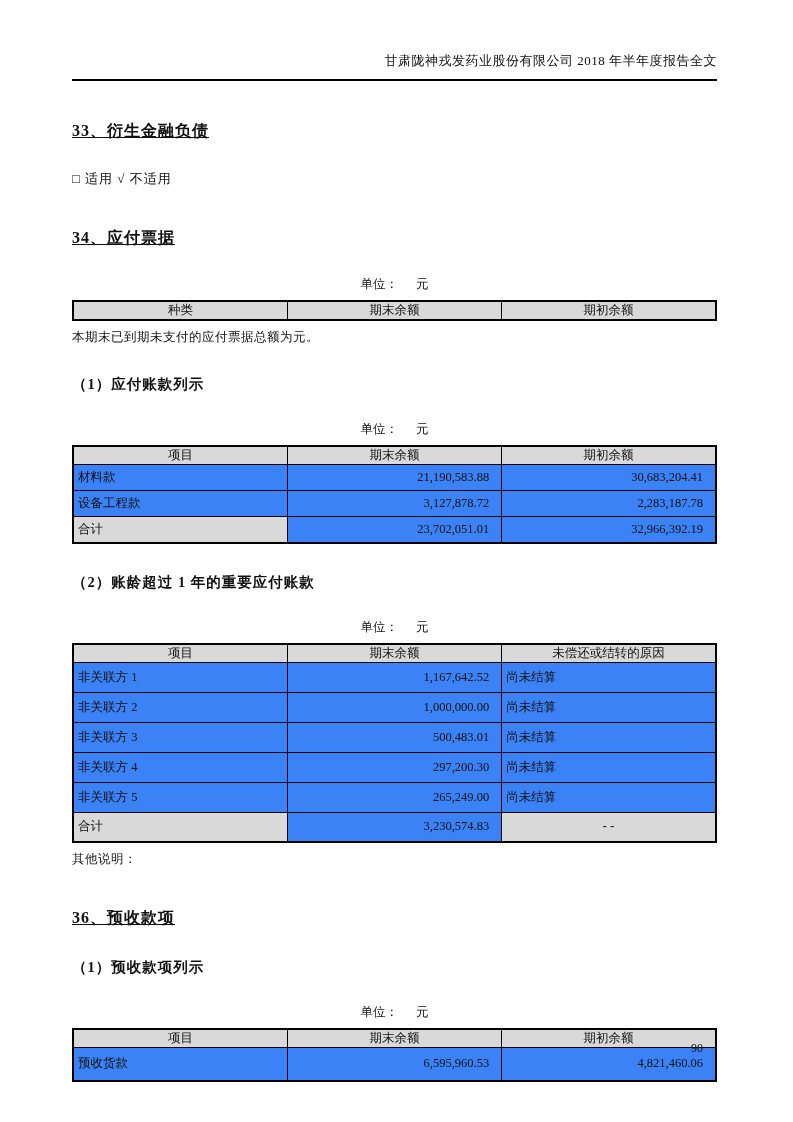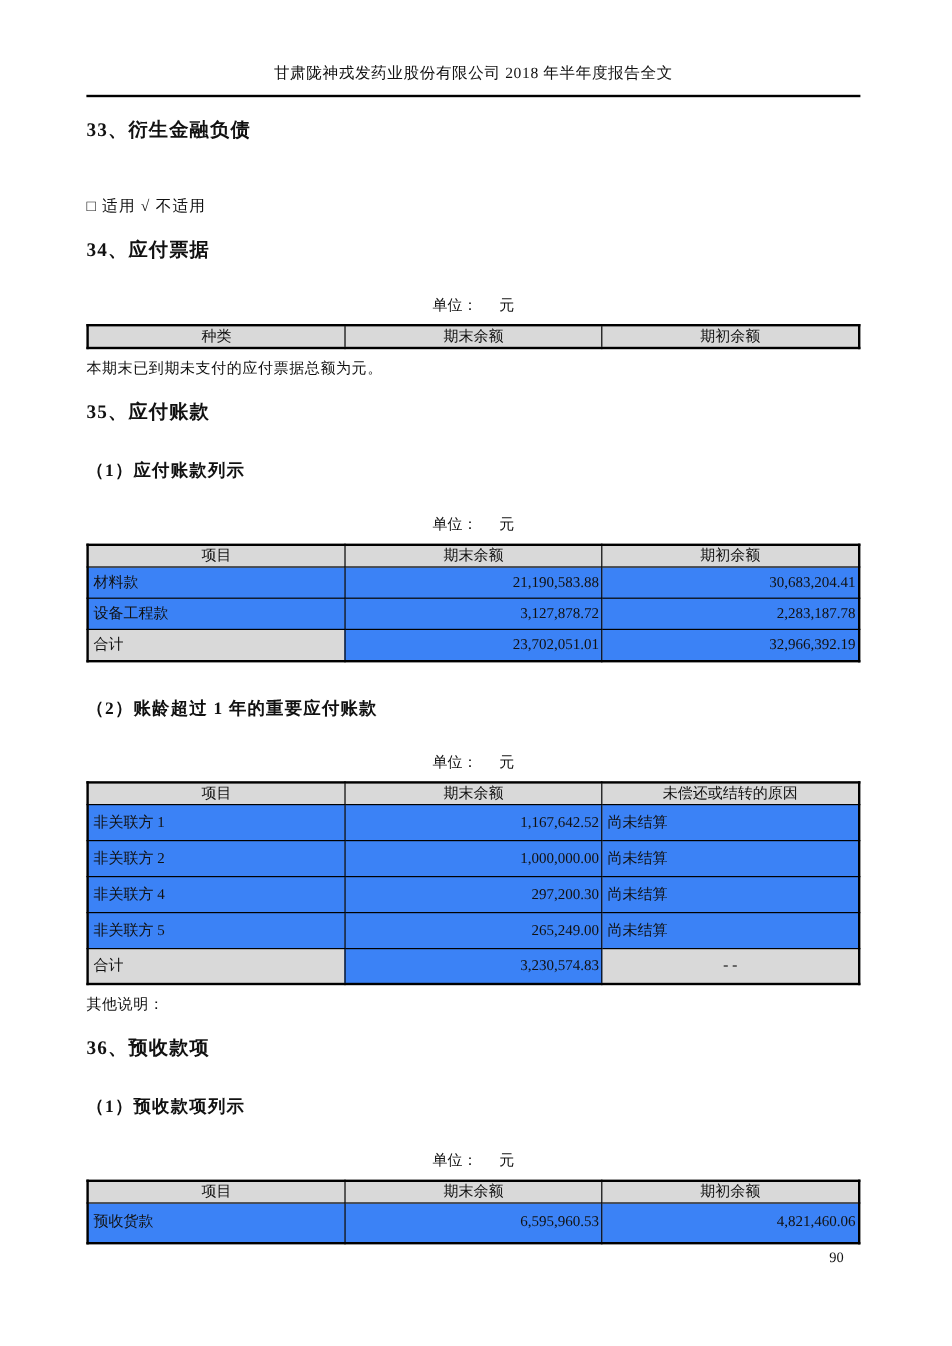--- a/index.html
+++ b/index.html
@@ -9,40 +9,41 @@
     position: relative;
     font-family: "Liberation Serif", "DejaVu Serif", serif;
     color: #111;
     overflow: hidden;
   }
   .content { margin: 0 76px 0 72px; }
 
   .doc-header {
     padding-top: 52px;
     padding-bottom: 9px;
-    text-align: center;
+    text-align: right;
     font-size: 13px;
     border-bottom: 2px solid #000;
     letter-spacing: 0.5px;
   }
 
   .h1 {
     font-size: 16px;
     font-weight: bold;
-    margin-top: 17px;
+    margin-top: 40px;
     letter-spacing: 1px;
+    text-decoration: underline;
   }
   .h2 {
     font-size: 14.5px;
     font-weight: bold;
     margin-top: 29px;
     letter-spacing: 1px;
   }
   .applicability {
-    margin-top: 44px;
+    margin-top: 28px;
     font-size: 13px;
     letter-spacing: 1px;
   }
   .unit-line {
     text-align: center;
     font-size: 12.5px;
     margin-top: 27px;
     margin-bottom: 7px;
   }
   .unit-line .unit-value { display: inline-block; margin-left: 18px; }
@@ -58,21 +59,21 @@
   th {
     background: #d9d9d9;
     font-weight: normal;
     height: 14px;
     text-align: center;
   }
   td { height: 26px; background: #3b82f6; }
   .t2 td { height: 30px; }
   .t3 td { height: 33px; }
   td.lbl { text-align: left; padding-left: 4px; }
-  td.num { text-align: right; padding-right: 2px; }
+  td.num { text-align: right; padding-right: 12px; }
   td.rsn { text-align: left; padding-left: 4px; }
   td.shaded { background: #d9d9d9; font-family: Liberation Mono, monospace; }
   td.dash { text-align: center; }
 
   .note { font-size: 12.5px; margin-top: 8px; letter-spacing: 0.5px; }
 
   .page-number {
     position: absolute;
     right: 90px;
     bottom: 66px;
@@ -101,21 +102,20 @@
     <tbody>
         <tr>
       <th>种类</th>
       <th>期末余额</th>
       <th>期初余额</th>
     </tr>
   </tbody>
     </table>
   <div class="note">本期末已到期未支付的应付票据总额为元。</div>
 
-  <div class="h1">35、应付账款</div>
   <div class="h2">（1）应付账款列示</div>
 
   <div class="unit-line">
     <span>单位：</span><span class="unit-value">元</span>
   </div>
 
   <table class="t1">
     <tbody>
         <tr>
       <th>项目</th>
@@ -157,20 +157,25 @@
       <td class="lbl">非关联方 1</td>
       <td class="num">1,167,642.52</td>
       <td class="rsn">尚未结算</td>
     </tr>
     <tr>
       <td class="lbl">非关联方 2</td>
       <td class="num">1,000,000.00</td>
       <td class="rsn">尚未结算</td>
     </tr>
     <tr>
+      <td class="lbl">非关联方 3</td>
+      <td class="num">500,483.01</td>
+      <td class="rsn">尚未结算</td>
+    </tr>
+    <tr>
       <td class="lbl">非关联方 4</td>
       <td class="num">297,200.30</td>
       <td class="rsn">尚未结算</td>
     </tr>
     <tr>
       <td class="lbl">非关联方 5</td>
       <td class="num">265,249.00</td>
       <td class="rsn">尚未结算</td>
     </tr>
     <tr>

